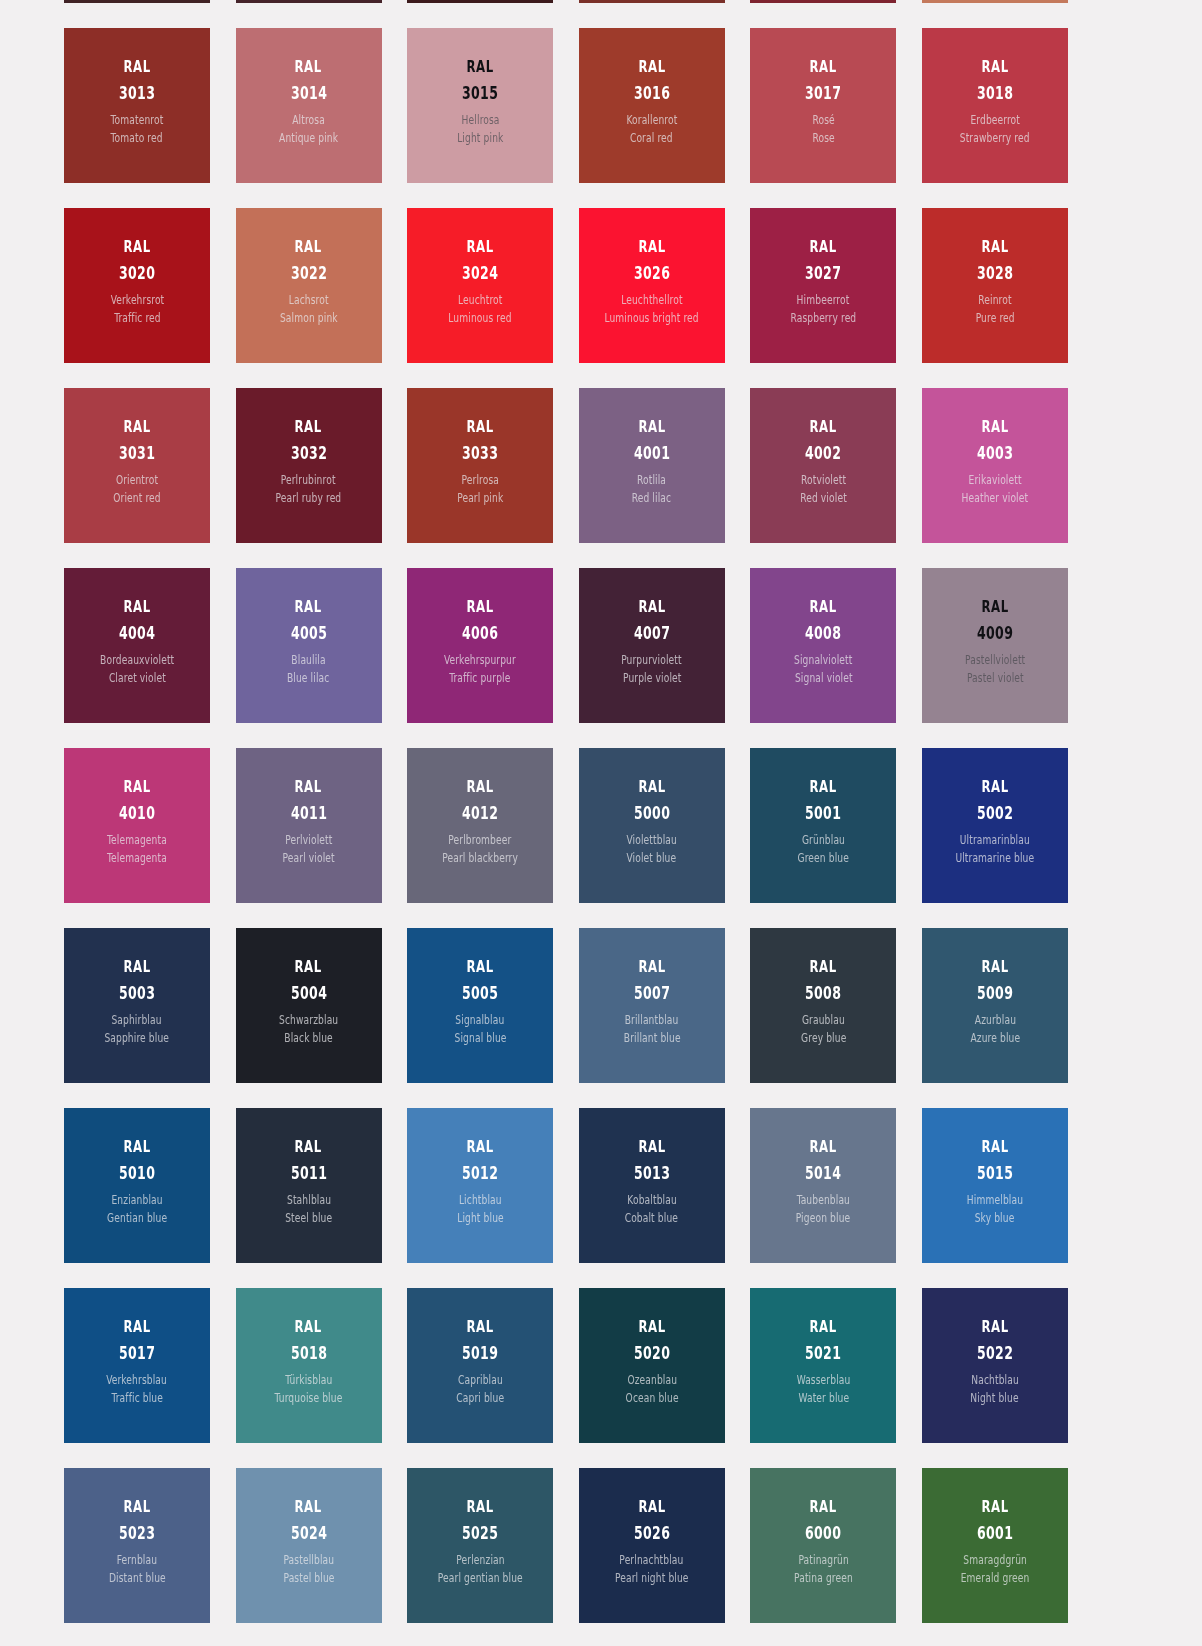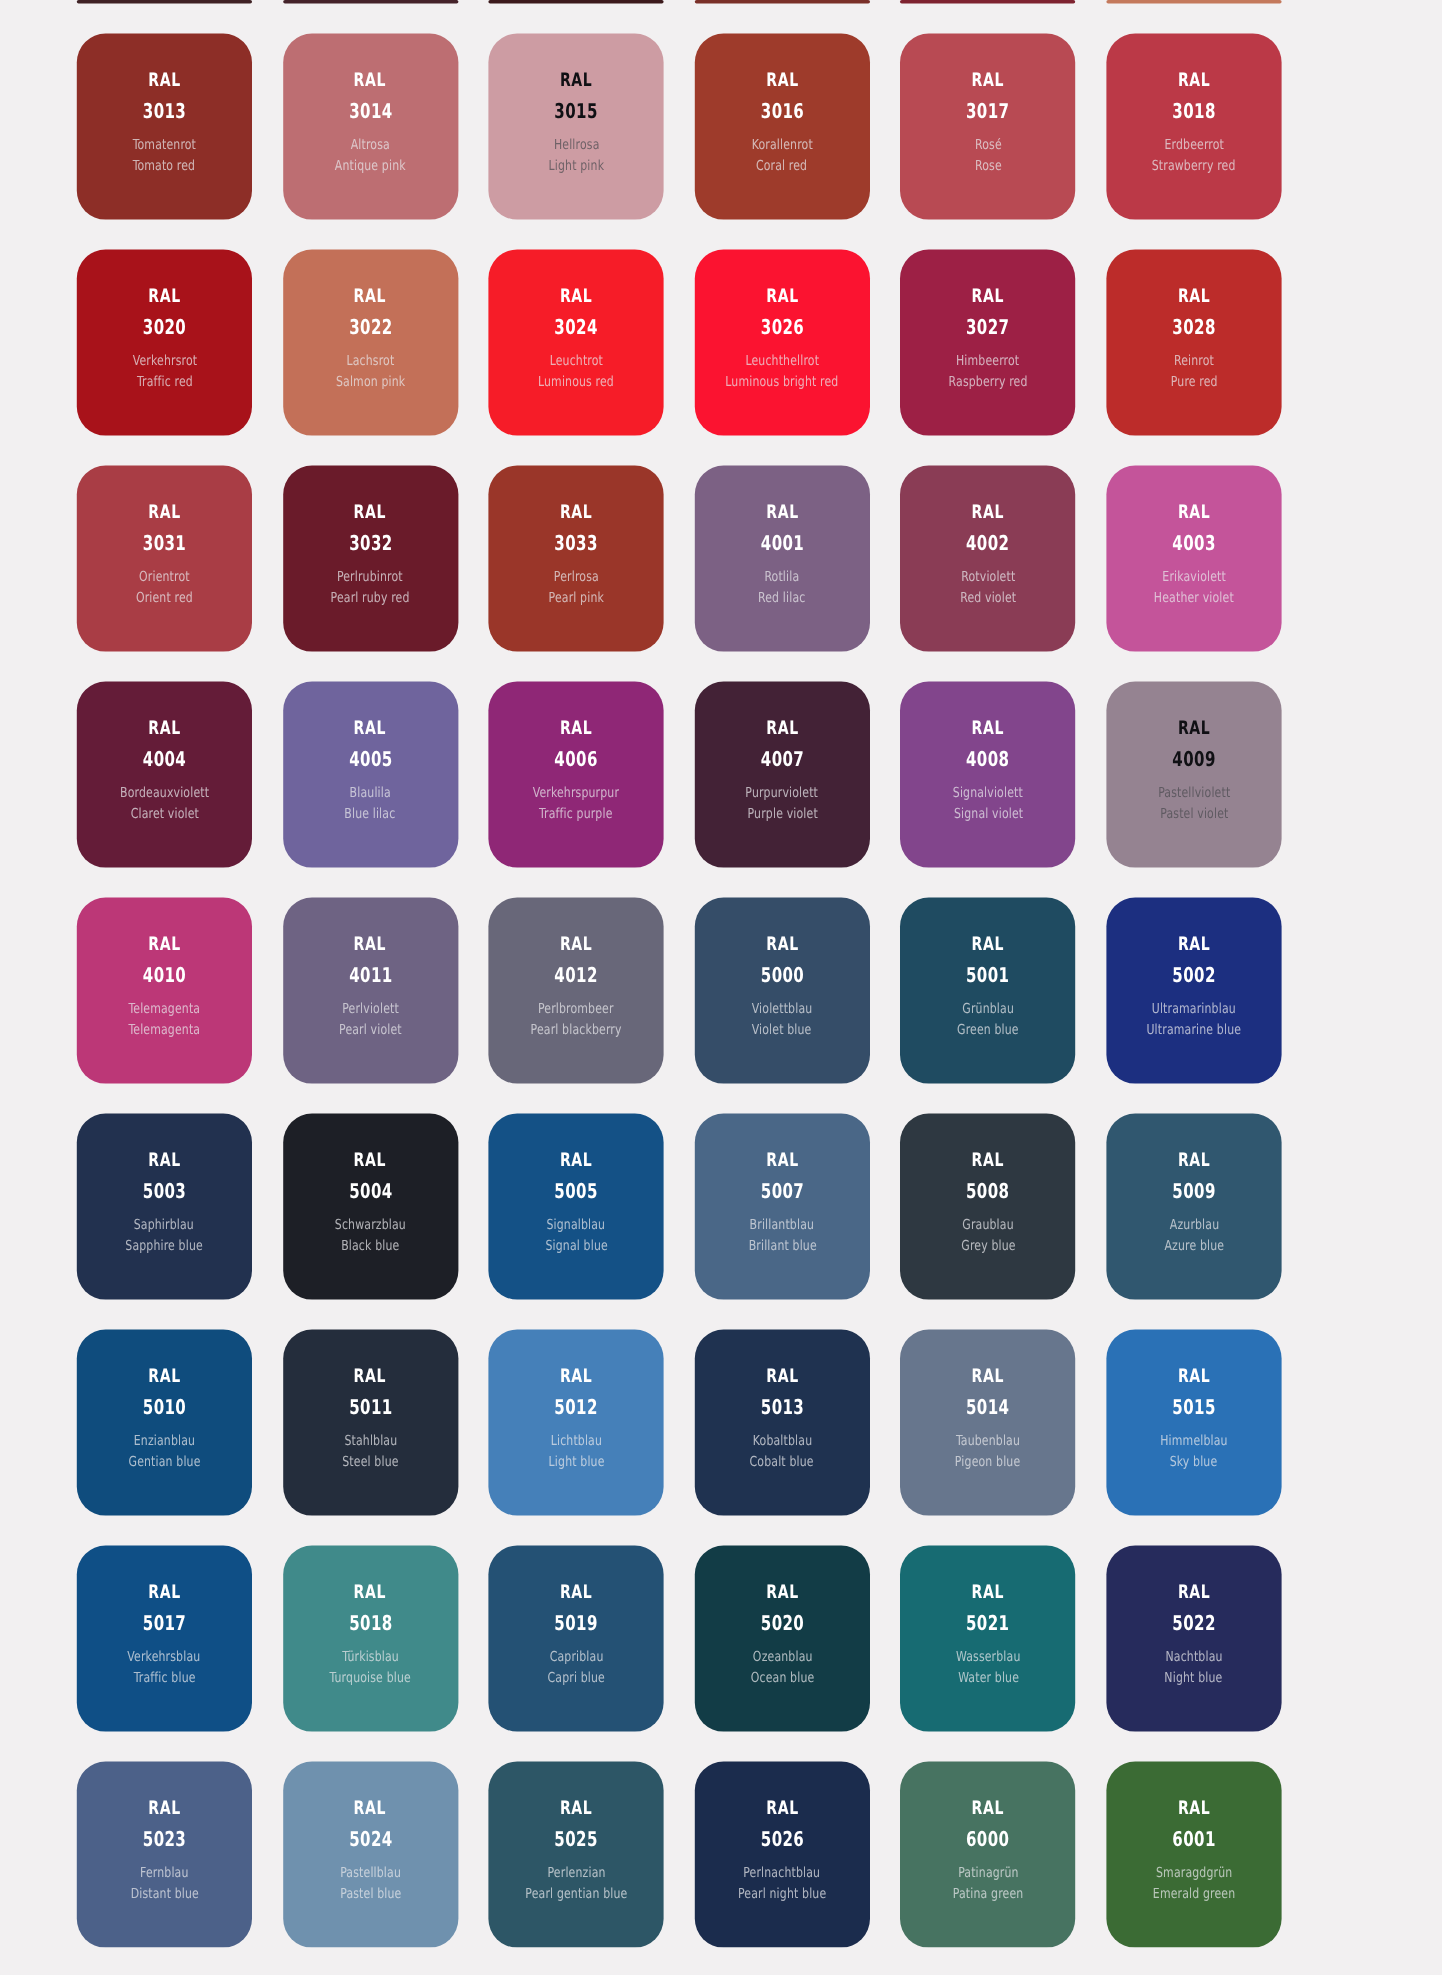--- a/index.html
+++ b/index.html
@@ -34,21 +34,20 @@
 
   .swatch {
     width: 146px;
     height: 155px;
     position: relative;
     display: flex;
     flex-direction: column;
     align-items: center;
     justify-content: flex-start;
     overflow: hidden;
-    border-radius: 24px;
   }
 
   .swatch-body {
     width: 100%;
     padding-top: 32px;
     display: flex;
     flex-direction: column;
     align-items: center;
     text-align: center;
     line-height: 1;

